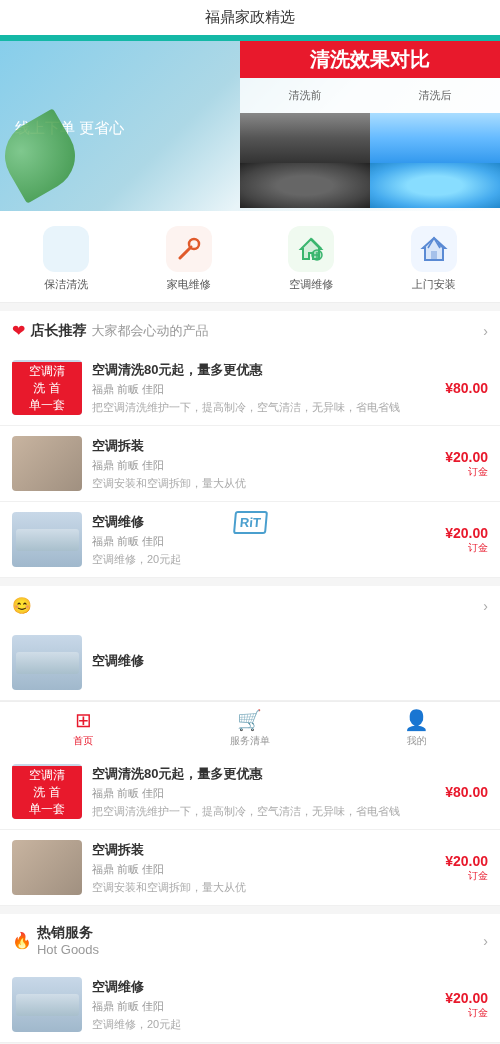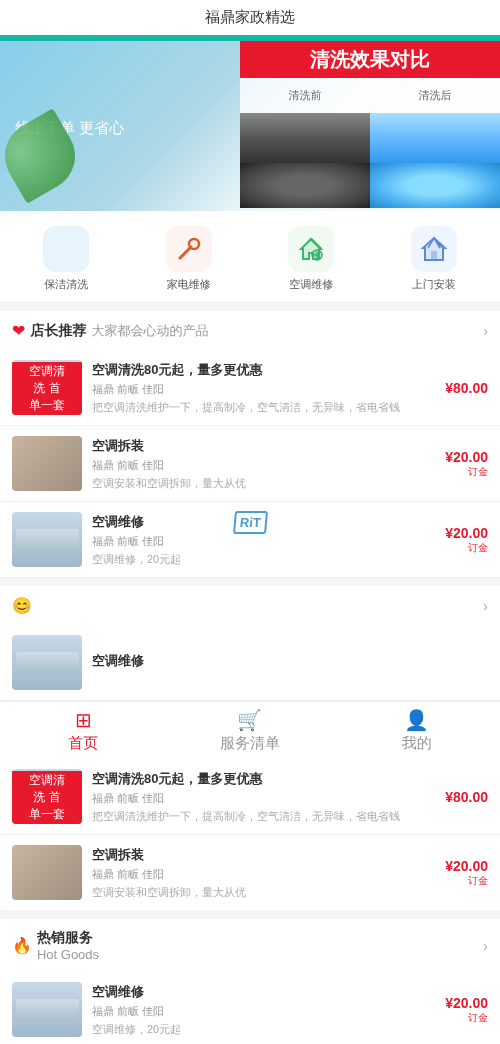--- a/index.html
+++ b/index.html
@@ -60,21 +60,21 @@
     .product-meta { font-size: 11px; color: #999; margin-bottom: 3px; }
     .product-desc { font-size: 11px; color: #aaa; white-space: nowrap; overflow: hidden; text-overflow: ellipsis; }
     .product-price { text-align: right; flex-shrink: 0; margin-left: 8px; }
     .price-amount { color: #e8192c; font-size: 14px; font-weight: bold; }
     .price-deposit { font-size: 10px; color: #e8192c; }
     
     
     .bottom-nav { background: #fff; display: flex; border-top: 1px solid #eee; position: sticky; bottom: 0; }
     .nav-item { flex: 1; display: flex; flex-direction: column; align-items: center; padding: 6px 0; cursor: pointer; }
     .nav-icon { font-size: 20px; }
-    .nav-label { font-size: 15px; margin-top: 2px; }
+    .nav-label { font-size: 10px; margin-top: 2px; }
     .nav-item.active .nav-icon { color: #e8192c; }
     .nav-item.active .nav-label { color: #e8192c; }
     .nav-item:not(.active) .nav-icon { color: #999; }
     .nav-item:not(.active) .nav-label { color: #999; }
 
     .rit-badge { position: absolute; top: 0; left: 0; right: 0; bottom: 0; display: flex; align-items: center; justify-content: center; }
     .rit-text { font-size: 13px; font-weight: bold; color: #4a9fce; border: 2px solid #4a9fce; padding: 2px 4px; border-radius: 3px; transform: skewX(-5deg); }
   </style>
 </head>
 <body>

